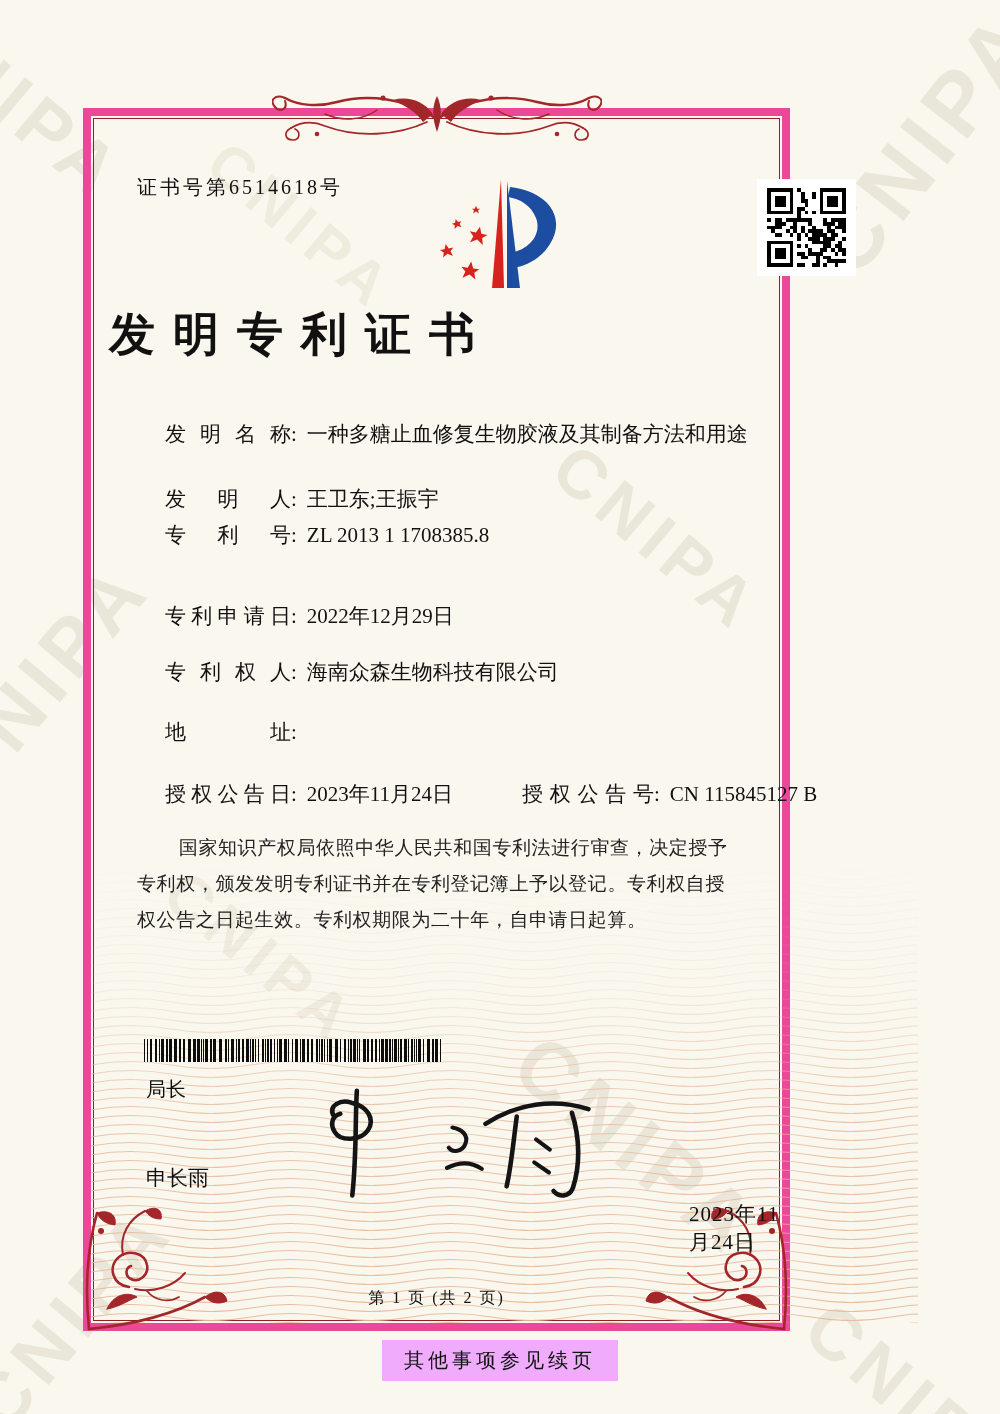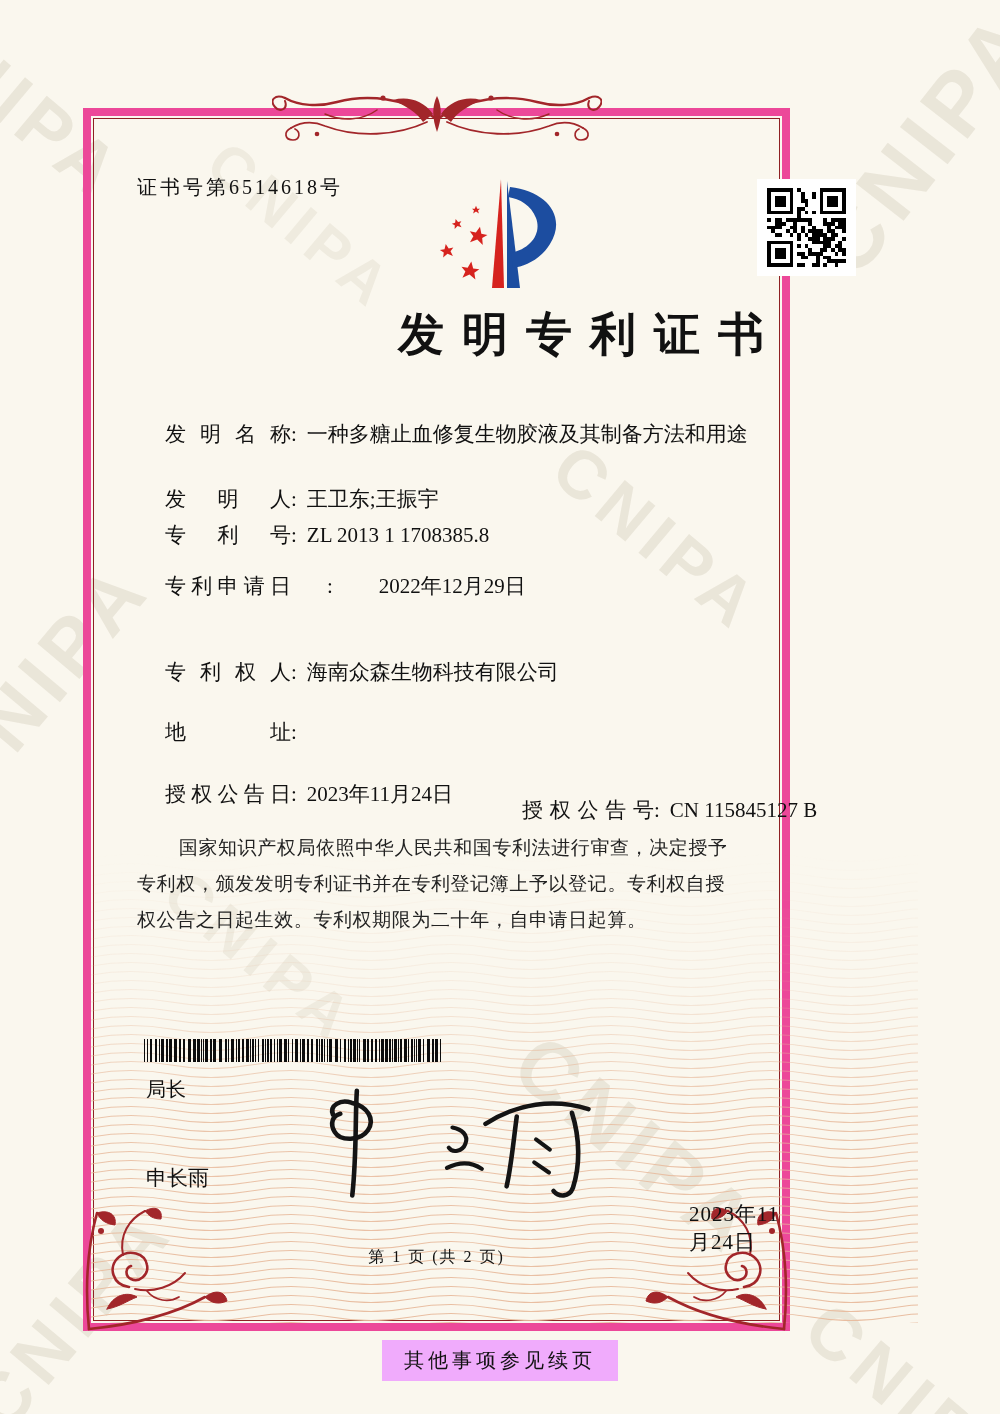--- a/index.html
+++ b/index.html
@@ -14,39 +14,39 @@
   .frame-inner{position:absolute;inset:2px;border:1px solid #8e2023;pointer-events:none;}
   .orn{position:absolute;z-index:3;}
   .orn-top{top:-32px;left:50%;transform:translateX(-50%);}
   .orn-bl{left:-14px;bottom:-16px;}
   .orn-br{right:-14px;bottom:-16px;transform:scale(-1,1);}
   .waves{position:absolute;left:0;right:0;bottom:0;height:470px;z-index:1;pointer-events:none;}
   .cert-no{position:absolute;left:46px;top:58px;font-size:20px;letter-spacing:3px;z-index:4;}
   .logo{position:absolute;left:346px;top:58px;z-index:4;}
   .qr-box{position:absolute;left:666px;top:63px;width:99px;height:97px;background:#fff;
           display:flex;align-items:center;justify-content:center;z-index:4;}
-  .title{position:absolute;left:0;right:0;top:188px;text-align:right;font-size:46px;
+  .title{position:absolute;left:0;right:0;top:188px;text-align:left;font-size:46px;
          font-weight:bold;letter-spacing:18px;text-indent:18px;z-index:4;}
   .frow{position:absolute;left:46px;right:36px;font-size:21px;line-height:30px;z-index:4;
         display:flex;align-items:flex-start;margin-left:28px;}
   .flabel{display:inline-block;width:126px;text-align:justify;text-align-last:justify;flex:none;}
   .fcolon{flex:none;margin-right:10px;}
   .fval{flex:none;max-width:580px;}
-  .grp2{position:absolute;left:357px;top:16px;display:flex;}
+  .grp2{position:absolute;left:357px;top:0;display:flex;}
   .paras{position:absolute;left:46px;right:34px;top:714px;z-index:4;font-size:19px;
          line-height:36px;letter-spacing:0.6px;color:#222;}
   .paras p{margin:0 15px 10px 0;text-indent:2.2em;}
   .barcode{position:absolute;left:53px;top:923px;z-index:4;}
   .director-title{position:absolute;left:55px;top:960px;z-index:4;
         font-family:"Liberation Sans","DejaVu Sans",sans-serif;font-size:20px;font-weight:500;}
   .director-name{position:absolute;left:55px;top:1048px;z-index:4;
         font-family:"Liberation Sans","DejaVu Sans",sans-serif;font-size:21px;font-weight:400;}
   .signature{position:absolute;left:185px;top:966px;z-index:4;}
   .issue-date{position:absolute;left:598px;top:1084px;font-size:21px;letter-spacing:1px;z-index:4;}
-  .page-no{position:absolute;left:0;right:0;top:1131px;text-align:center;font-size:16px;
+  .page-no{position:absolute;left:0;right:0;top:1172px;text-align:center;font-size:16px;
            letter-spacing:2px;z-index:4;}
   .footer-note{position:absolute;left:0;right:0;top:1340px;text-align:center;z-index:4;}
   .footer-note span{display:inline-block;background:#f0abfc;padding:7px 22px;font-size:20px;
            letter-spacing:4px;}
 </style>
 </head>
 <body>
 
 <div class="wm" style="left:-62px;top:-18px;font-size:74px;transform:rotate(40deg);">CNIPA</div>
 <div class="wm" style="left:792px;top:232px;font-size:88px;transform:rotate(-52deg);">CNIPA</div>
@@ -381,21 +381,21 @@
   <div class="frow" style="top:368px;">
     <span class="flabel">发明人</span>
       <span class="fcolon">:</span>
     <span class="fval">王卫东;王振宇</span>
   </div>
   <div class="frow" style="top:404px;">
     <span class="flabel">专利号</span>
       <span class="fcolon">:</span>
     <span class="fval">ZL 2013 1 1708385.8</span>
   </div>
-  <div class="frow" style="top:455px;gap:36px;">
+  <div class="frow" style="top:485px;">
     <span class="flabel">专利申请日</span>
       <span class="fcolon">:</span>
     <span class="fval">2022年12月29日</span>
   </div>
   <div class="frow" style="top:541px;">
     <span class="flabel">专利权人</span>
       <span class="fcolon">:</span>
     <span class="fval">海南众森生物科技有限公司</span>
   </div>
   <div class="frow" style="top:601px;">

